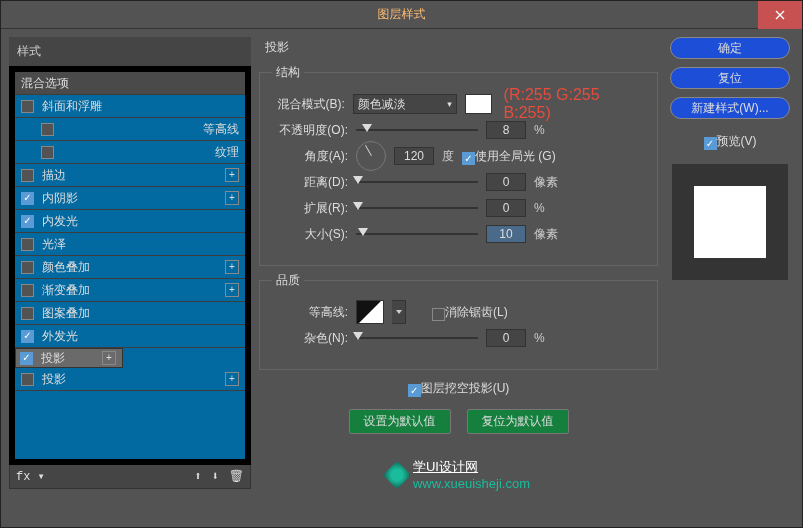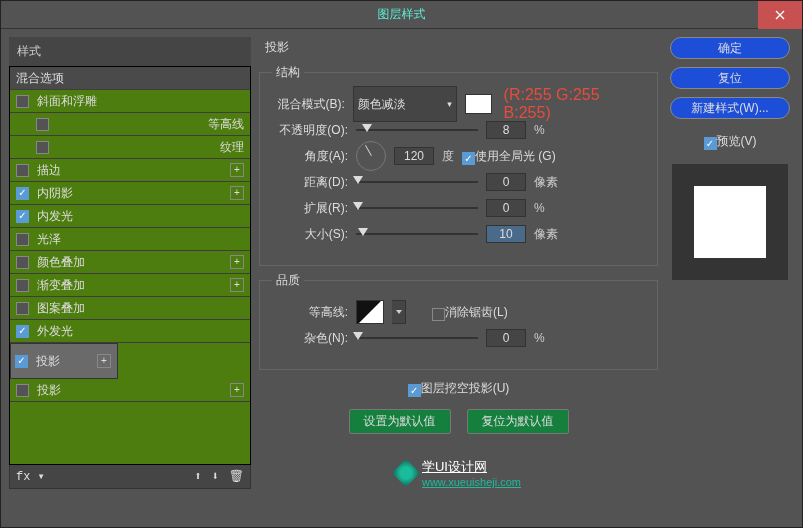--- a/index.html
+++ b/index.html
@@ -1,42 +1,42 @@
 <!DOCTYPE html>
 <html><head>
 <meta charset="utf-8">
 <style>
 *{box-sizing:border-box;margin:0;padding:0;font-family:"Microsoft YaHei",sans-serif;font-size:12px;color:#ddd;}
 body{background:#535353;width:803px;height:528px;position:relative;border:1px solid #222;}
 .titlebar{height:28px;background:#535353;display:flex;align-items:center;justify-content:center;position:relative;border-bottom:1px solid #333;}
-.titlebar .title{color:#5eead4;}
+.titlebar .title{color:#fdba74;}
 .close{position:absolute;right:0;top:0;width:44px;height:28px;background:#c75050;display:flex;align-items:center;justify-content:center;cursor:pointer;}
 .close svg{width:10px;height:10px;}
 .main{display:flex;height:calc(100% - 58px);padding:8px;gap:8px;}
 .leftcol{width:242px;display:flex;flex-direction:column;}
 .stylehdr{padding:6px 8px;background:#454545;color:#ccc;}
-.stylelist{flex:1;background:#4d7c0f;border:1px solid #000000;overflow:hidden;}
+.stylelist{flex:1;background:#0369a1;border:6px solid #000000;overflow:hidden;}
 .row{display:flex;align-items:center;height:23px;padding:0 6px;border-bottom:1px solid #3d3d3d;position:relative;}
 .row.hdr{background:#4a4a4a;font-weight:normal;}
 .row.sel{background:#6a6a6a;}
 .row .chk{width:13px;height:13px;border:1px solid #888;background:#535353;margin-right:8px;display:flex;align-items:center;justify-content:center;}
 .row .chk.on{background:#5a9bd5;border-color:#5a9bd5;}
 .row .chk.on::after{content:"✓";color:#fff;font-size:10px;line-height:1;}
 .row.indent{padding-left:26px;justify-content:space-between;}
 .row .plus{position:absolute;right:6px;width:14px;height:14px;border:1px solid #888;display:flex;align-items:center;justify-content:center;font-size:10px;line-height:1;}
 .leftfoot{height:24px;background:#454545;border:1px solid #333;border-top:none;display:flex;align-items:center;padding:0 6px;gap:10px;color:#aaa;}
 .leftfoot .sp{flex:1;}
 .leftfoot span{cursor:pointer;font-family:Liberation Mono, monospace;}
 .center{flex:1;display:flex;flex-direction:column;gap:6px;position:relative;}
 .sectitle{padding:2px 0 2px 6px;color:#ddd;}
 fieldset{border:1px solid #666;padding:10px 12px 18px;position:relative;}
 legend{padding:0 4px;color:#ddd;}
 .frow{display:flex;align-items:center;height:26px;gap:8px;}
 .flabel{width:76px;text-align:right;color:#ddd;}
-select,.sel{background:#454545;border:1px solid #333;color:#ddd;height:36px;padding:0 4px;width:108px;}
+select,.sel{background:#454545;border:1px solid #333;color:#ddd;height:20px;padding:0 4px;width:108px;}
 .swatch{width:28px;height:20px;background:#fff;border:1px solid #333;}
 .rgb{color:#e74c3c;font-size:16px;margin-left:4px;}
 .slider{position:relative;width:122px;height:16px;}
 .slider .track{position:absolute;top:7px;left:0;right:0;height:2px;background:#333;}
 .slider .thumb{position:absolute;top:2px;width:0;height:0;border-left:5px solid transparent;border-right:5px solid transparent;border-top:8px solid #ddd;}
 .num{width:40px;height:18px;background:#454545;border:1px solid #333;color:#ddd;text-align:center;}
 .num.hl{background:#4a6a8a;}
 .unit{color:#ccc;}
 .dial{width:30px;height:30px;border:1px solid #777;border-radius:50%;position:relative;background:#535353;}
 .dial .hand{position:absolute;left:50%;top:50%;width:12px;height:1px;background:#ccc;transform-origin:0 0;transform:rotate(-120deg);}
@@ -45,21 +45,21 @@
 .ckrow .chk.on{background:#5a9bd5;border-color:#5a9bd5;}
 .ckrow .chk.on::after{content:"✓";color:#fff;font-size:10px;}
 .contour{width:28px;height:24px;background:linear-gradient(135deg,#111 49%,#fff 51%);border:1px solid #333;}
 .dd{width:14px;height:24px;border:1px solid #333;border-left:none;background:#454545;display:flex;align-items:center;justify-content:center;}
 .dd::after{content:"";border-left:3px solid transparent;border-right:3px solid transparent;border-top:4px solid #ccc;}
 .btns{display:flex;gap:16px;justify-content:center;margin-top:6px;}
 .btn{background:#15803d;border:1px solid #777;padding:3px 14px;cursor:pointer;border-radius:2px;}
 .logo{display:flex;align-items:center;justify-content:center;gap:6px;margin-top:18px;}
 .logo .ico{width:20px;height:20px;background:radial-gradient(circle,#1abc9c 40%,#0e6655 100%);border-radius:3px;transform:rotate(45deg);}
 .logo .t1{color:#fff;font-size:13px;text-decoration:underline;}
-.logo .t2{color:#1abc9c;font-size:11px;text-decoration:underline;}
+.logo .t2{color:#1abc9c;font-size:13px;}
 .rightcol{width:128px;display:flex;flex-direction:column;gap:8px;align-items:center;}
 .rbtn{width:120px;height:22px;border:1px solid #888;border-radius:11px;background:#1d4ed8;display:flex;align-items:center;justify-content:center;cursor:pointer;}
 .preview{margin-top:6px;}
 .previewbox{width:116px;height:116px;background:#343434;display:flex;align-items:center;justify-content:center;margin-top:6px;}
 .previewinner{width:72px;height:72px;background:#fff;}
 </style>
 </head>
 <body>
 
 <div class="titlebar">

